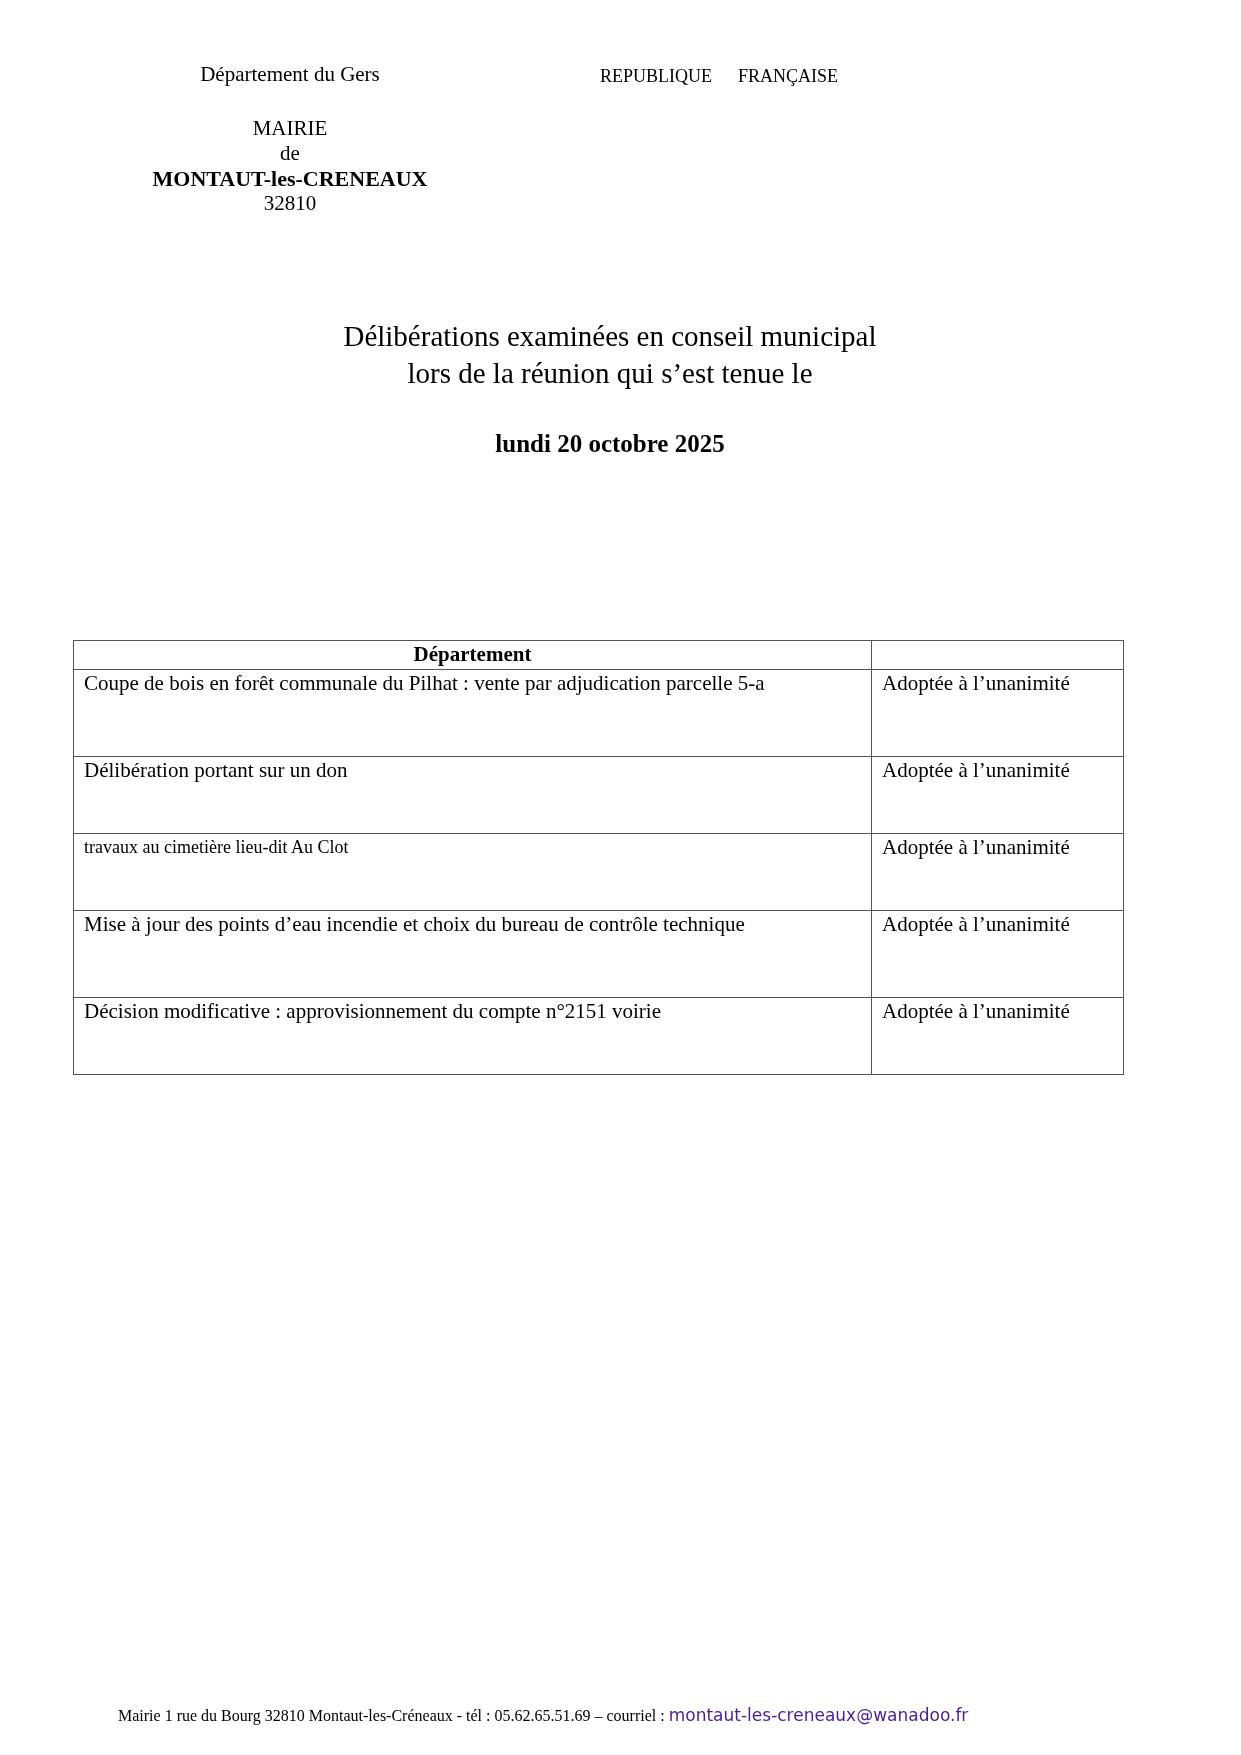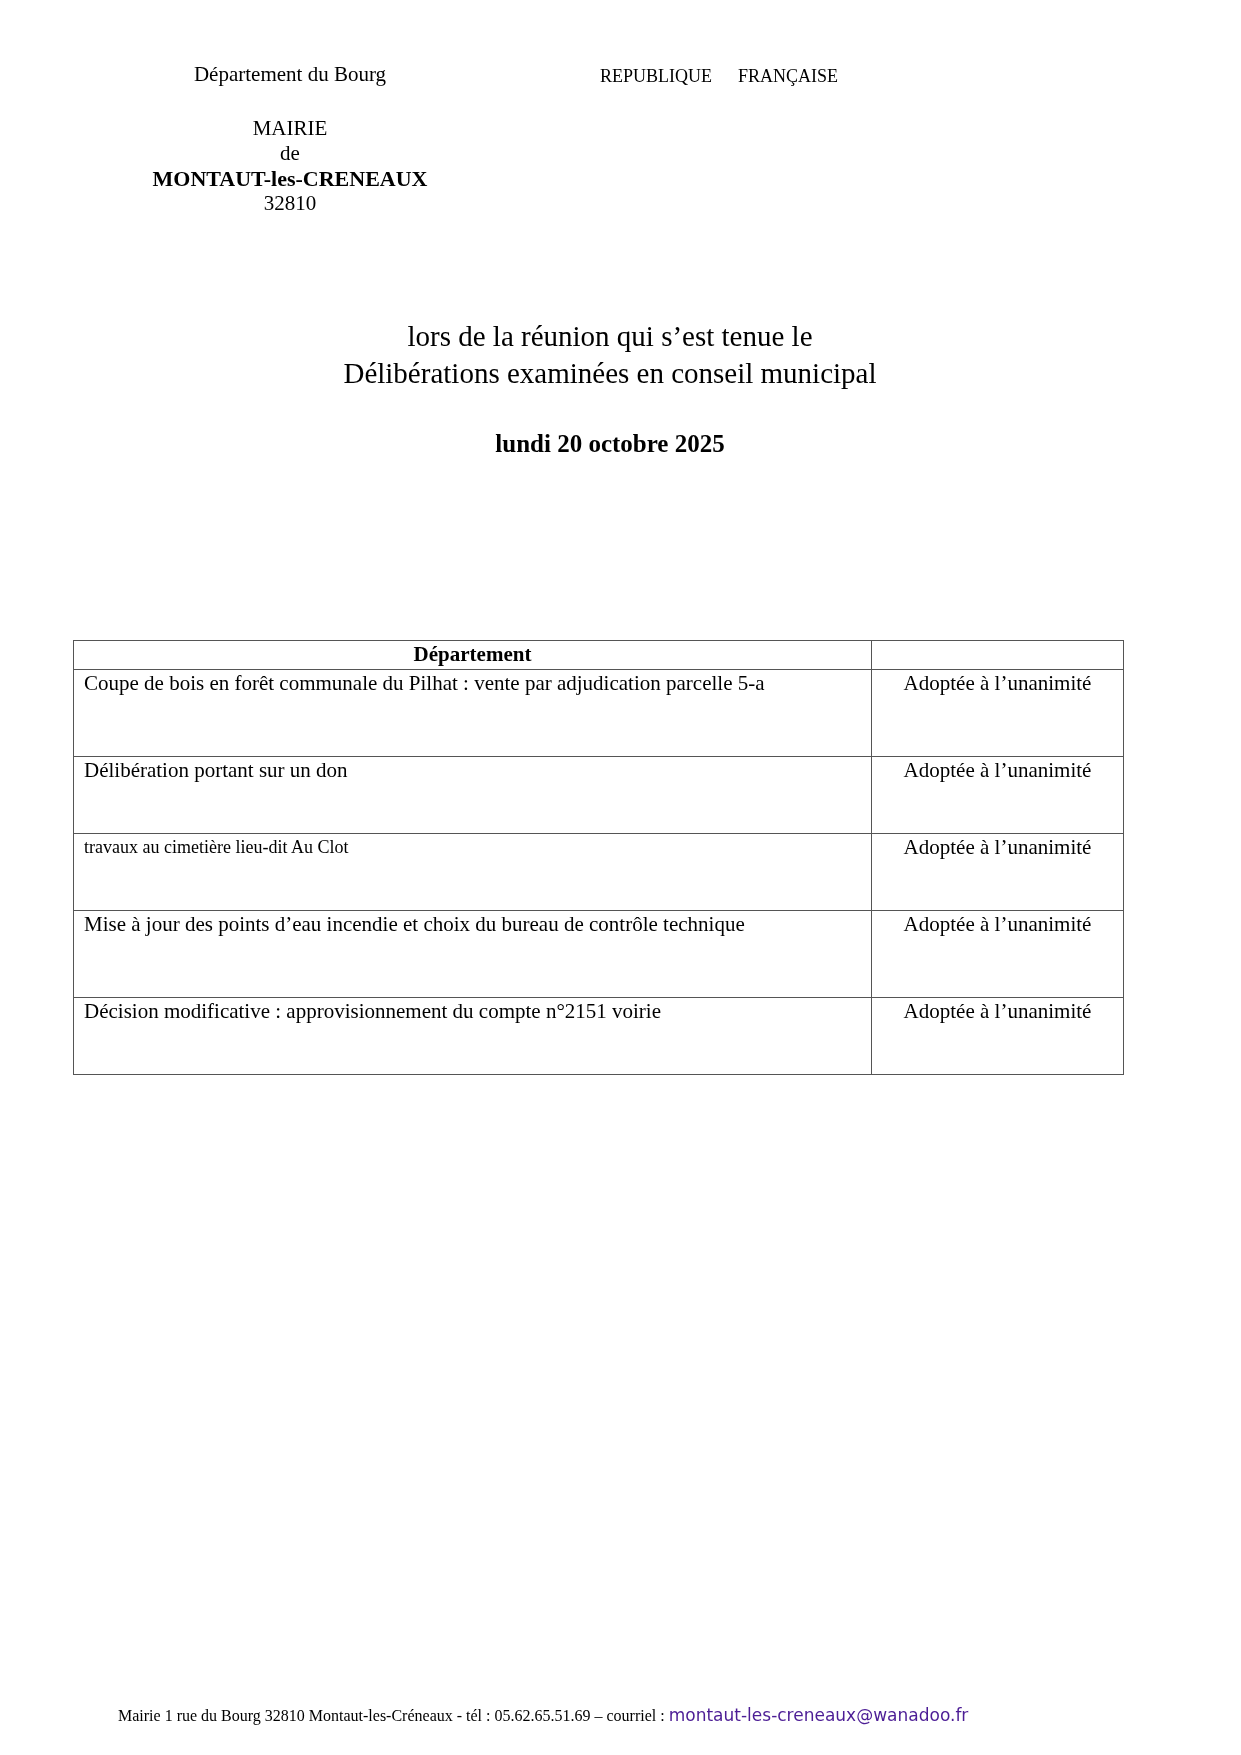--- a/index.html
+++ b/index.html
@@ -6,46 +6,46 @@
   body { width:1241px; height:1755px; position:relative; font-family:"Liberation Serif", serif; color:#000; overflow:hidden; }
   .abs { position:absolute; }
   .dept { left:150px; top:62px; width:280px; text-align:center; font-size:21px; }
   .rep { left:600px; top:66px; font-size:18px; }
   .rep span { margin-right:26px; }
   .mairie { left:100px; top:116px; width:380px; text-align:center; font-size:21px; line-height:25px; }
   .mairie .commune { font-weight:bold; font-size:22px; }
   .title { left:240px; top:318px; width:740px; text-align:center; font-size:29px; line-height:37px; }
   .sub { left:340px; top:426px; width:540px; text-align:center; font-size:25px; font-weight:bold; line-height:35px; }
   table { position:absolute; left:73px; top:640px; width:1051px; border-collapse:collapse; }
-  td, th { border:1.5px solid #555; vertical-align:top; font-size:21px; padding:0 10px; line-height:26px;text-align:center; }
+  td, th { border:1.5px solid #555; vertical-align:top; font-size:21px; padding:0 10px; line-height:26px; }
   th { font-weight:bold; text-align:center; height:28px; }
   td.c1 { width:777px; text-align:justify; }
   td.status { white-space:nowrap; }
   td.small { font-size:18px; }
   .footer { left:118px; top:1705px; font-size:16px; }
   .footer .mail { font-family:"DejaVu Sans", sans-serif; color:#4c1d95; font-size:17px; }
 </style>
 </head>
 <body>
 
-<div class="abs dept">Département du Bourg</div>
+<div class="abs dept">Département du Gers</div>
 <div class="abs rep">
   <span>REPUBLIQUE</span><span>FRANÇAISE</span>
 </div>
 
 <div class="abs mairie">
   <div>MAIRIE</div>
   <div>de</div>
   <div class="commune">MONTAUT-les-CRENEAUX</div>
   <div>32810</div>
 </div>
 
 <div class="abs title">
+  <div>Délibérations examinées en conseil municipal</div>
   <div>lors de la réunion qui s’est tenue le</div>
-  <div>Délibérations examinées en conseil municipal</div>
 </div>
 
 <div class="abs sub">
   <div>lundi 20 octobre 2025</div>
 </div>
 
 <table>
   <tbody>
       <tr>
     <th>Département</th>

